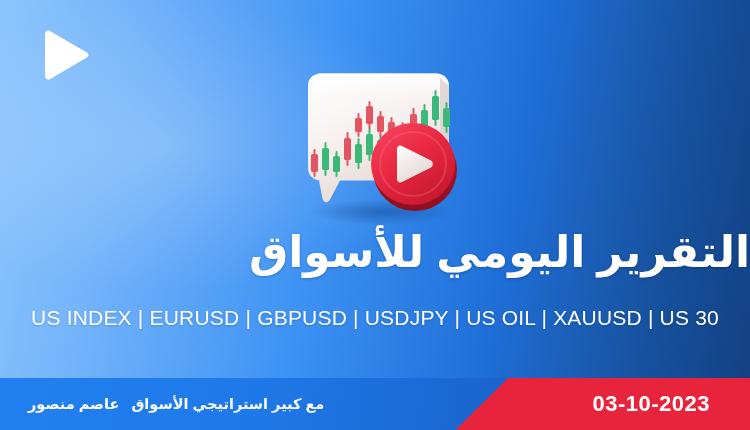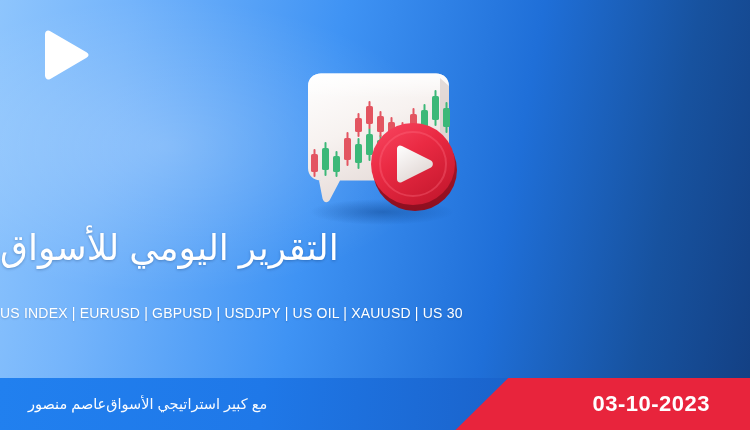--- a/index.html
+++ b/index.html
@@ -32,38 +32,38 @@
     position:absolute;
     left:278px;top:72px;
     width:196px;height:150px;
   }
   .illus svg{display:block;width:100%;height:100%;overflow:visible;}
 
   
   .headline{
     position:absolute;
     left:0;right:0;top:228px;
-    text-align:left;
-    color:#ffffff;
-    font-size:36px;
+    text-align:right;
+    color:#ffffff;
+    font-size:44px;
     line-height:1.1;
-    font-weight:400;
+    font-weight:700;
     letter-spacing:0px;
     direction:rtl;
     text-shadow:0 1px 3px rgba(3,30,70,.28);
     white-space:nowrap;
   }
 
   
   .symbols{
     position:absolute;
     left:0;right:0;top:305px;
-    text-align:left;
-    color:#ffffff;
-    font-size:14px;
+    text-align:center;
+    color:#ffffff;
+    font-size:21px;
     line-height:1.2;
     font-weight:400;
     direction:ltr;
     letter-spacing:.2px;
     white-space:nowrap;
     text-shadow:0 1px 2px rgba(3,30,70,.22);
   }
 
   
   .footer{
@@ -83,22 +83,22 @@
   }
   .footer-credit{
     position:absolute;
     right:auto;left:28px;top:0;height:52px;
     display:flex;align-items:center;
     direction:rtl;
     color:#ffffff;
     font-size:14.5px;
     white-space:nowrap;
   }
-  .credit-name{font-weight:400;margin-right:0;}
-  .credit-prefix{font-weight:400;opacity:.97;}
+  .credit-name{font-weight:700;margin-right:12px;}
+  .credit-prefix{font-weight:700;opacity:.97;}
 
   .footer-date{
     position:absolute;
     right:40px;top:0;height:52px;
     display:flex;align-items:center;
     color:#ffffff;
     font-size:22px;
     font-weight:700;
     letter-spacing:.5px;
     direction:ltr;

